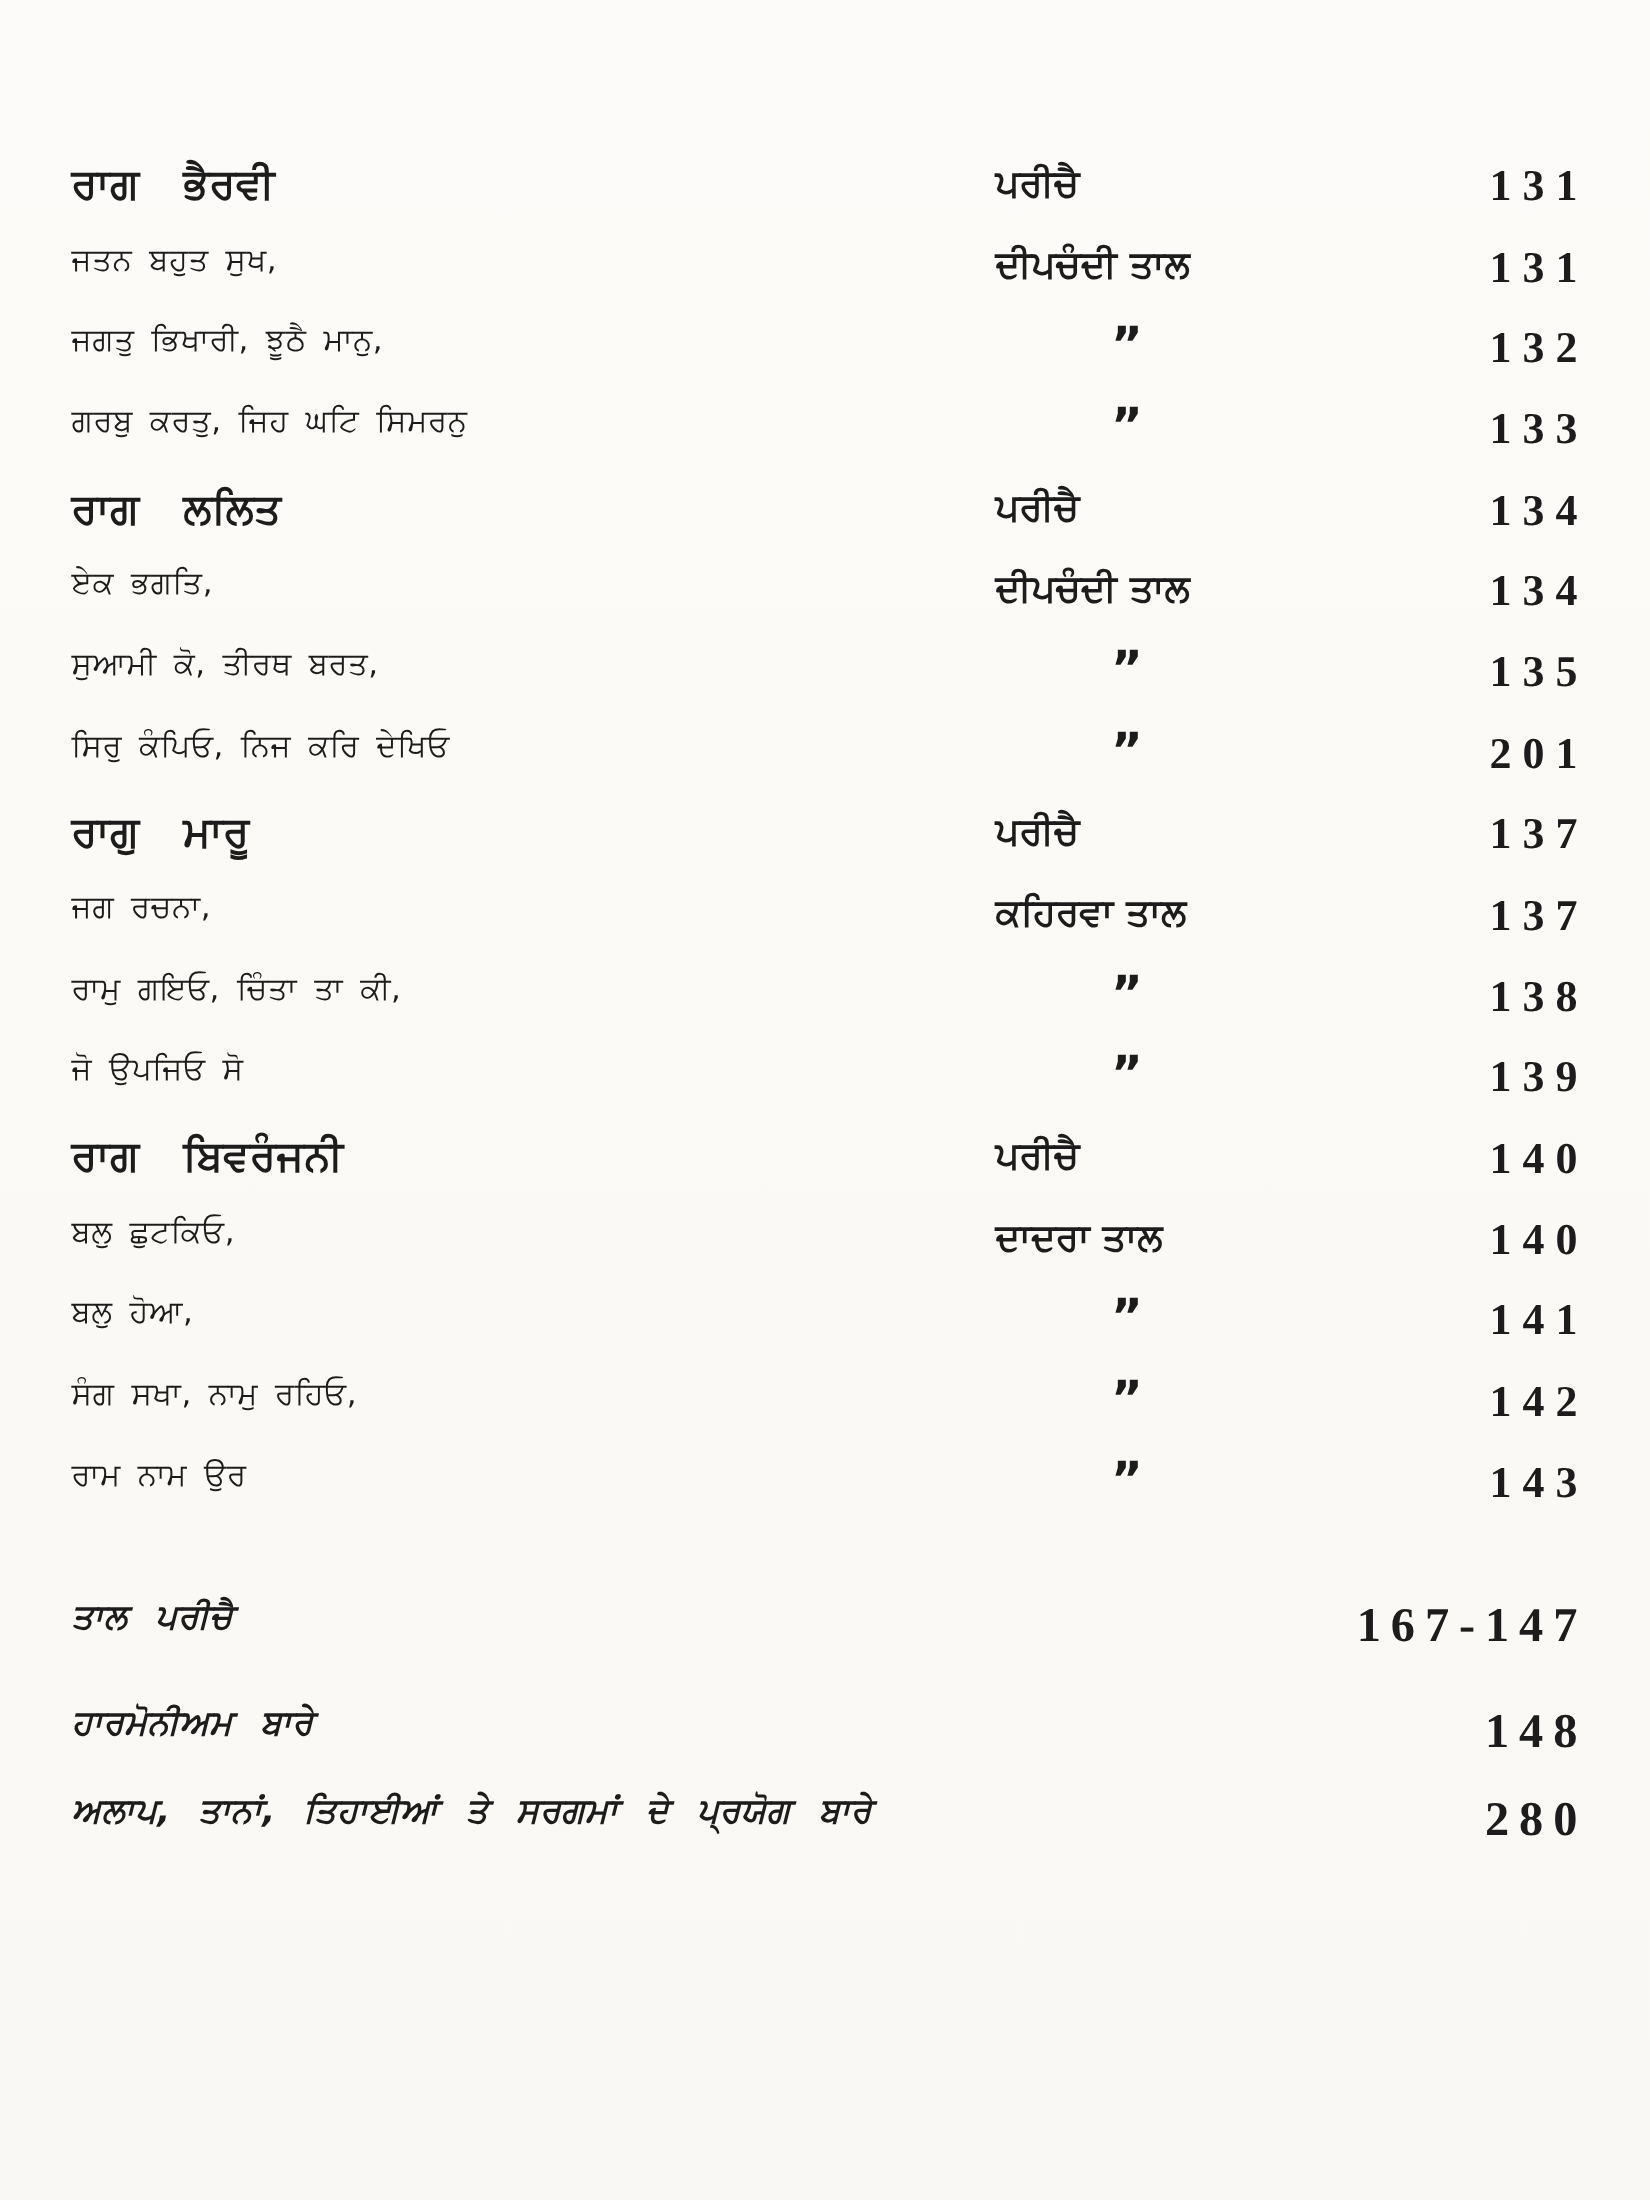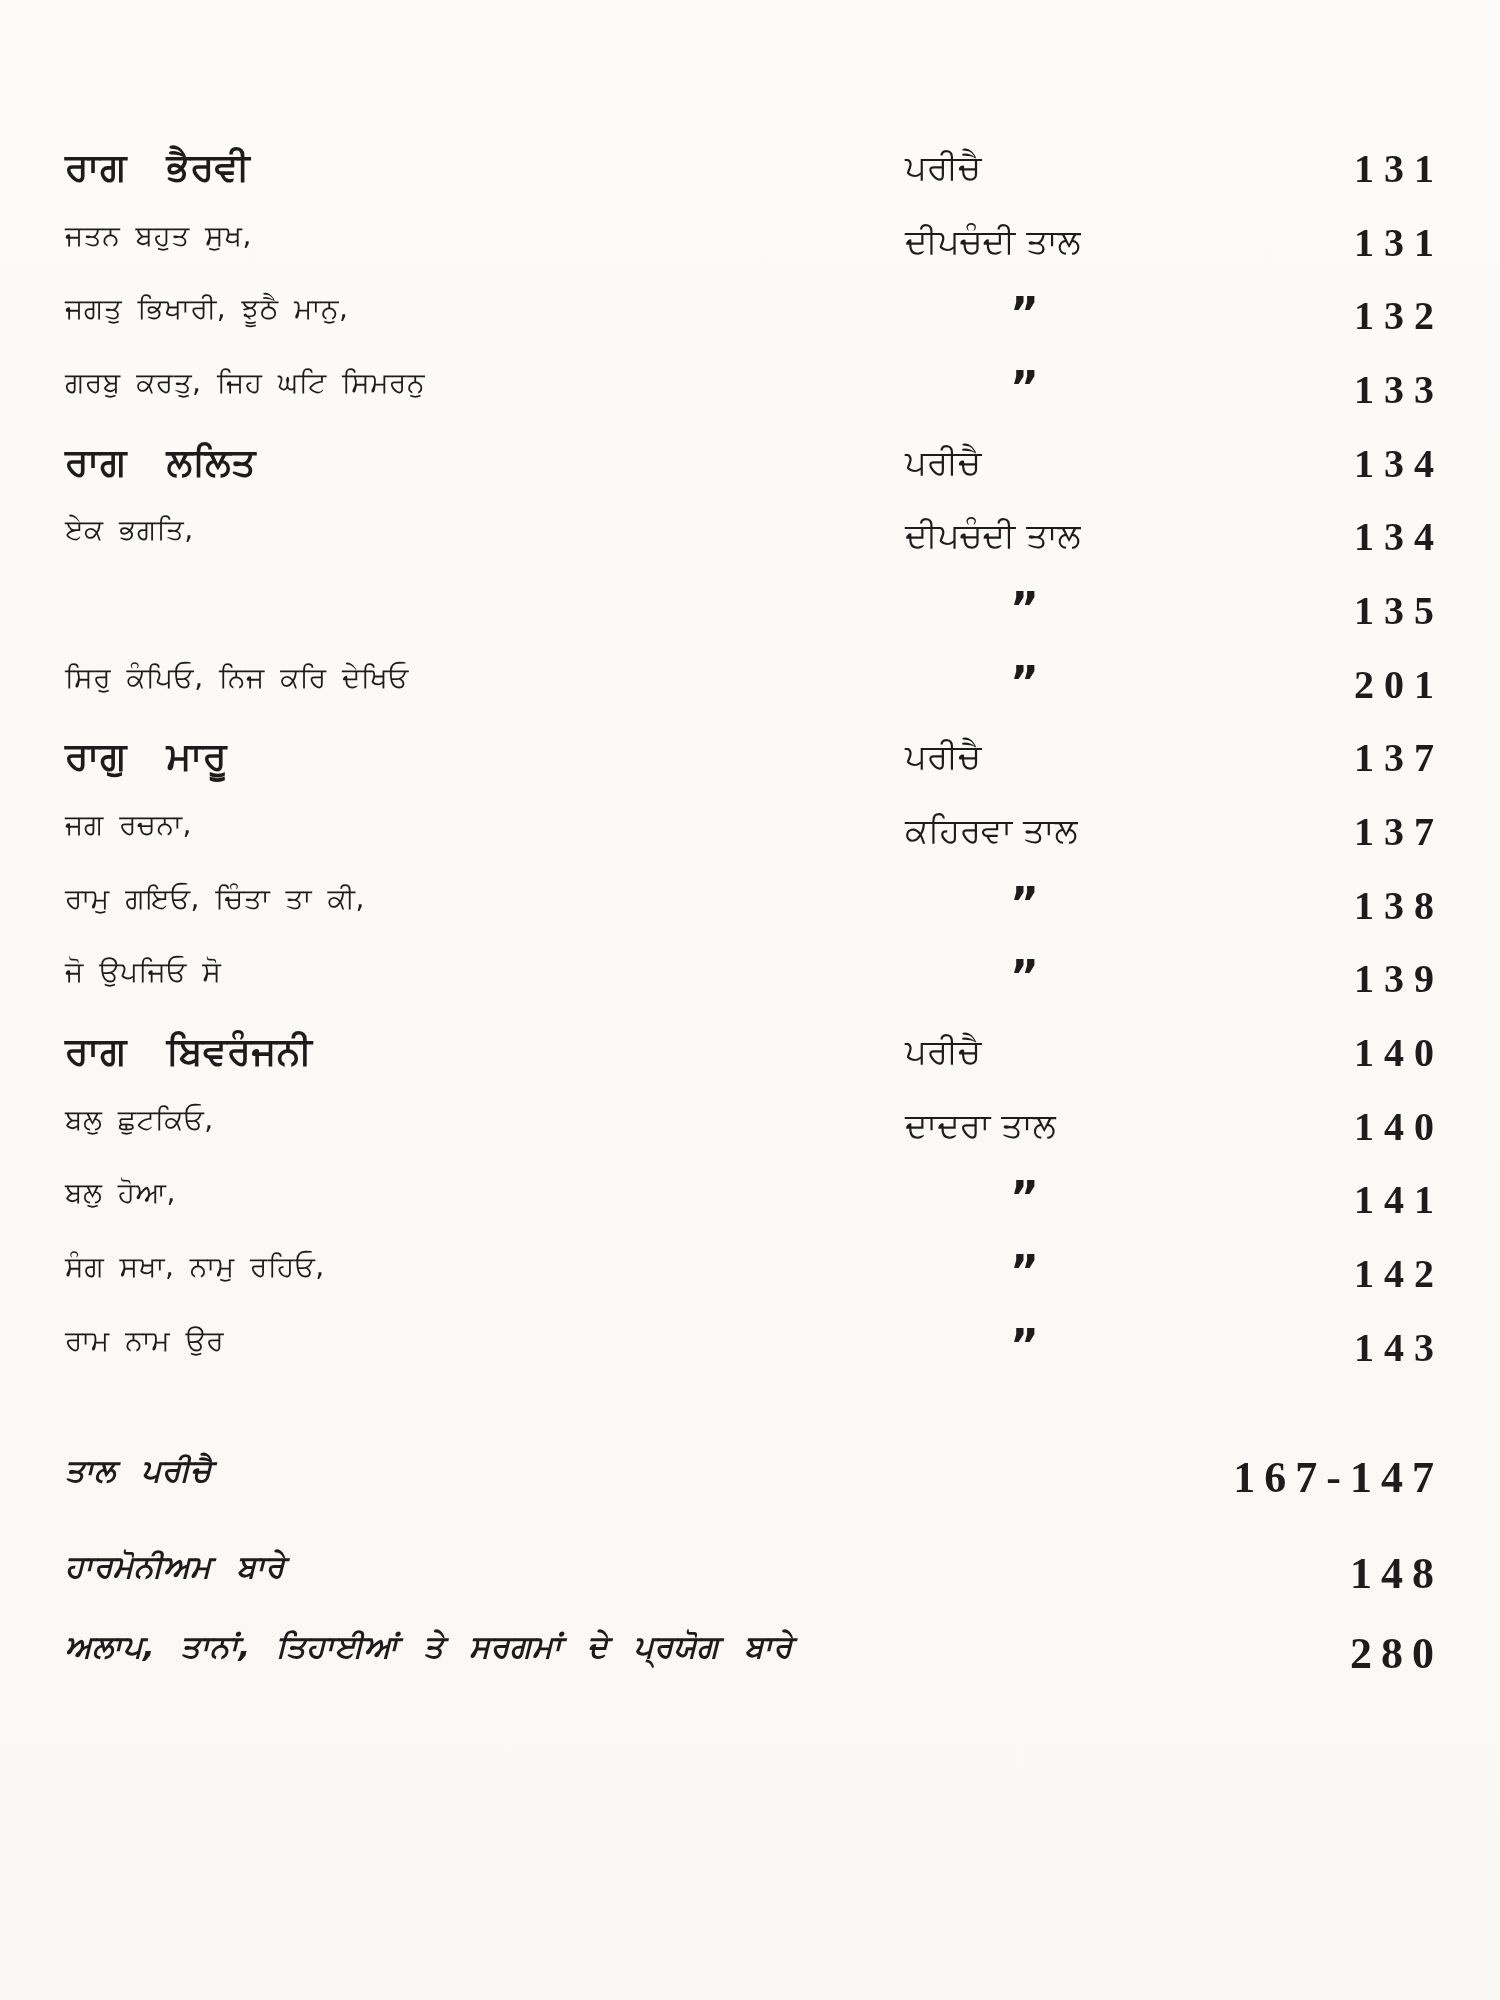--- a/index.html
+++ b/index.html
@@ -39,21 +39,21 @@
   .toc-row.heading .cell-title {
     font-weight: 800;
     font-size: 38px;
     word-spacing: 26px;
   }
   .cell-taal {
     position: absolute;
     left: 905px;
     top: 2px;
     font-size: 34px;
-    font-weight: 400;
+    font-weight: 700;
     white-space: nowrap;
   }
   .cell-taal.ditto {
     left: 1010px;
     top: -4px;
     font-size: 44px;
     font-weight: 700;
   }
   .cell-page {
     position: absolute;
@@ -113,20 +113,21 @@
   <span class="cell-title">ਰਾਗ ਲਲਿਤ</span>
   <span class="cell-taal">ਪਰੀਚੈ</span>
   <span class="cell-page">134</span>
 </div>
 <div class="toc-row" style="top:513px">
   <span class="cell-title">ਏਕ ਭਗਤਿ,</span>
   <span class="cell-taal">ਦੀਪਚੰਦੀ ਤਾਲ</span>
   <span class="cell-page">134</span>
 </div>
 <div class="toc-row" style="top:587px">
+  <span class="cell-title">ਸੁਆਮੀ ਕੋ, ਤੀਰਥ ਬਰਤ,</span>
   <span class="cell-taal ditto">”</span>
   <span class="cell-page">135</span>
 </div>
 <div class="toc-row" style="top:661px">
   <span class="cell-title">ਸਿਰੁ ਕੰਪਿਓ, ਨਿਜ ਕਰਿ ਦੇਖਿਓ</span>
   <span class="cell-taal ditto">”</span>
   <span class="cell-page">201</span>
 </div>
 <div class="toc-row heading" style="top:734px">
   <span class="cell-title">ਰਾਗੁ ਮਾਰੂ</span>

